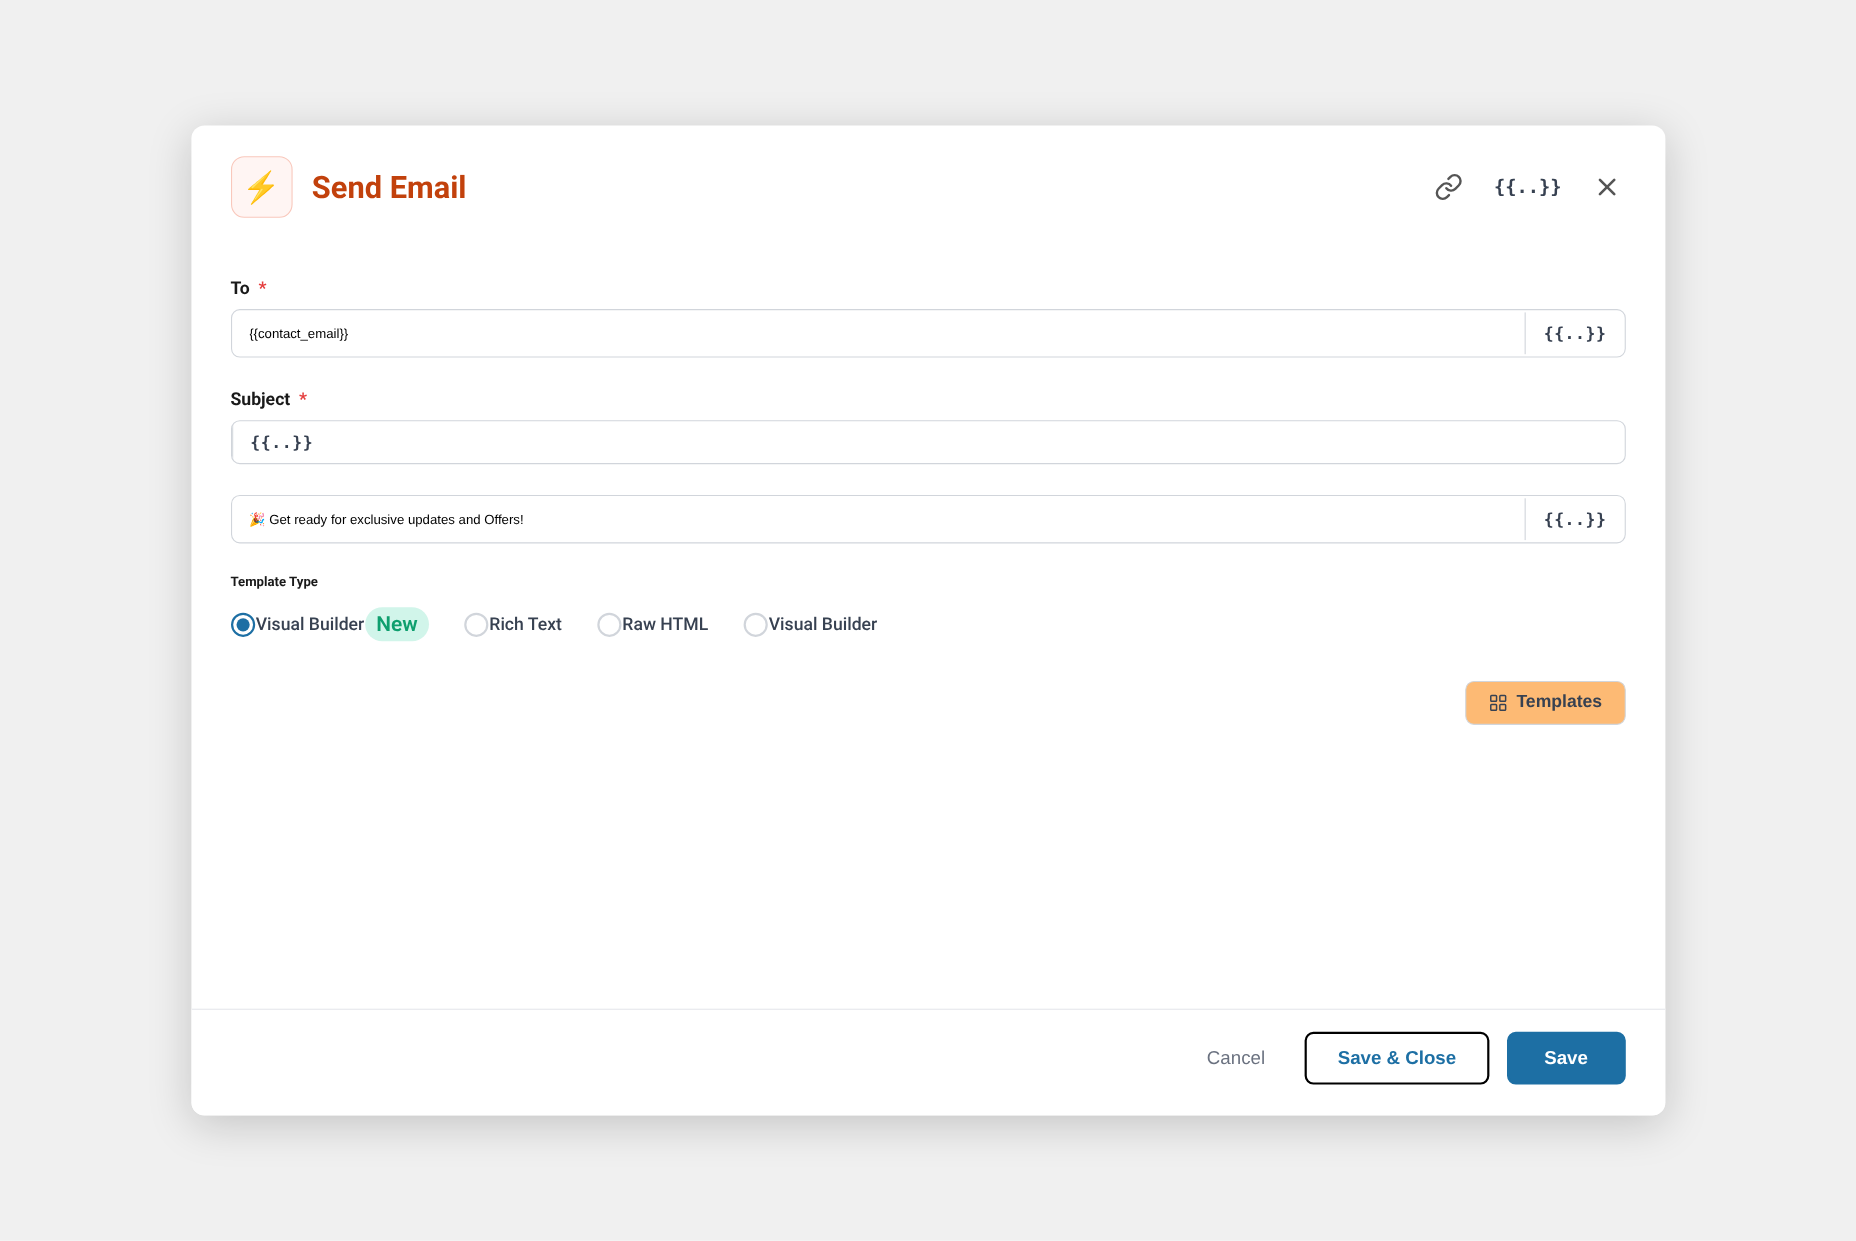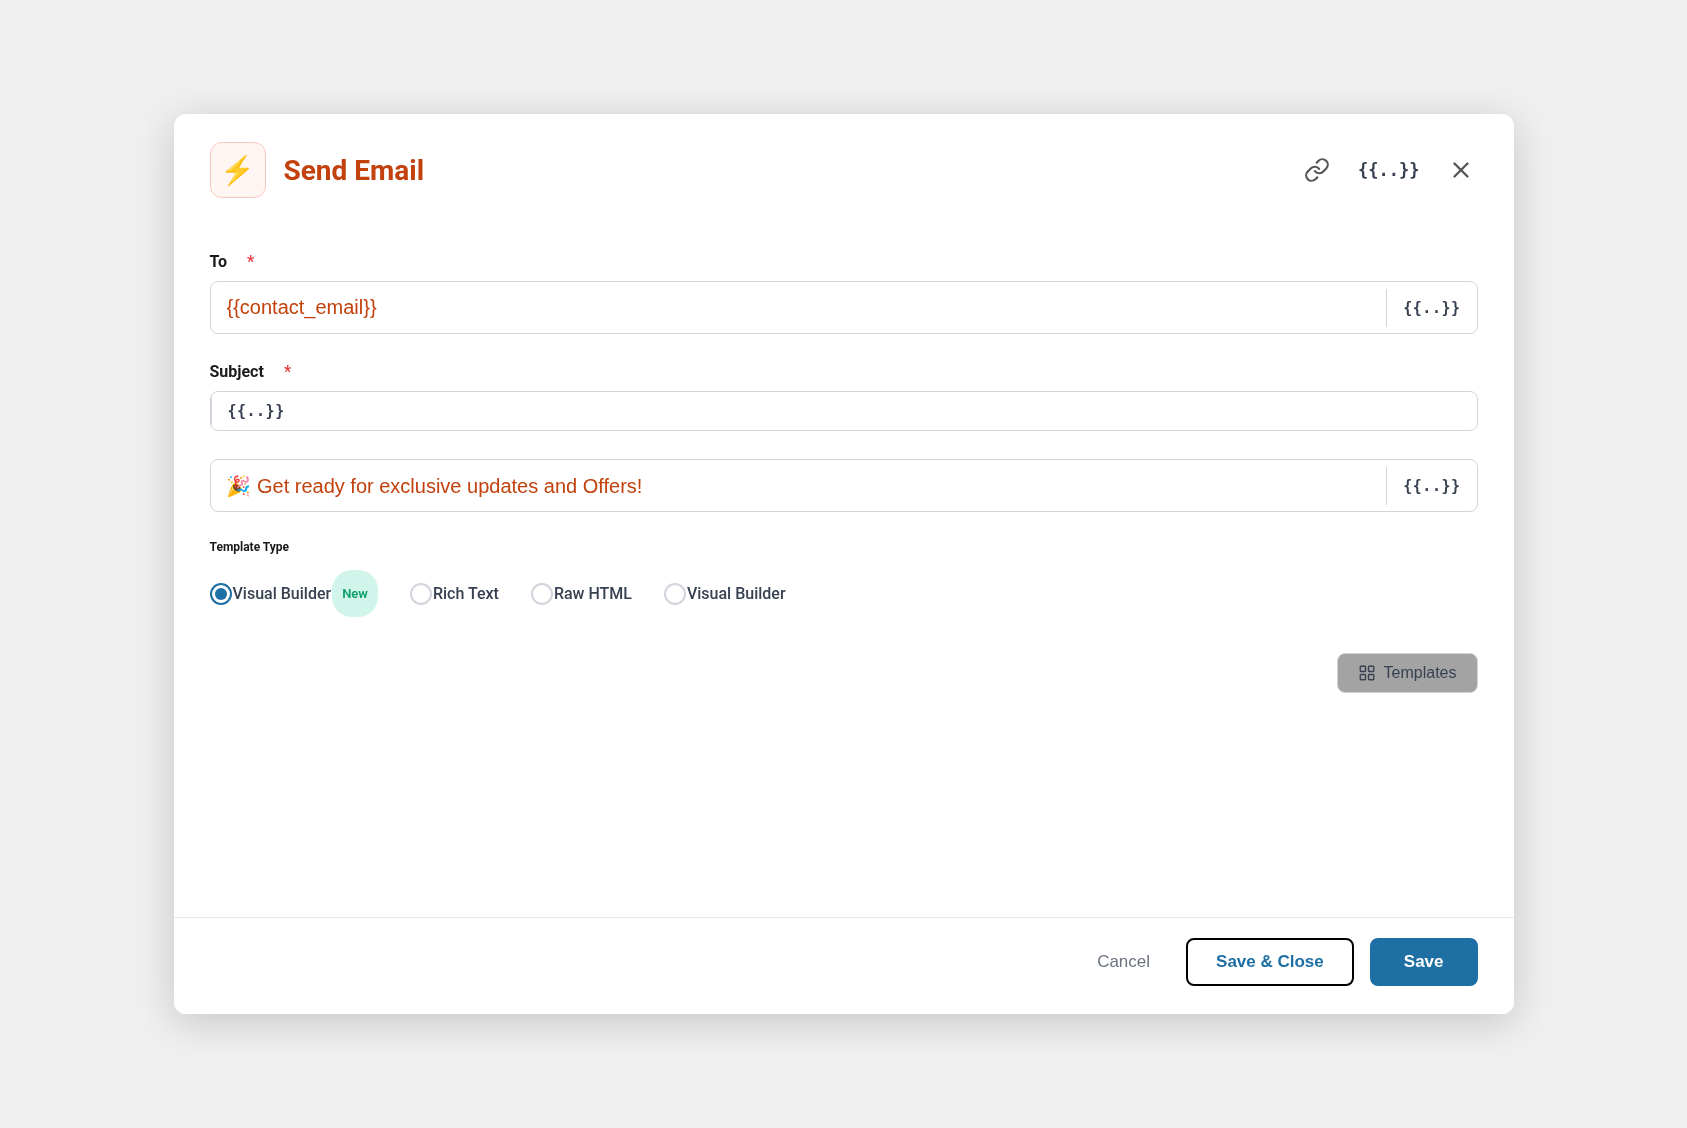--- a/index.html
+++ b/index.html
@@ -89,43 +89,43 @@
       margin-bottom: 28px;
     }
 
     .form-label {
       font-size: 16px;
       font-weight: 700;
       color: #1a1a1a;
       margin-bottom: 10px;
       display: flex;
       align-items: center;
-      gap: 20px;
+      gap: 8px;
     }
 
     .required-star {
       color: #e53e3e;
       font-size: 16px;
     }
 
     .input-wrapper {
       display: flex;
       align-items: center;
       border: 1.5px solid #d1d5db;
       border-radius: 8px;
       background: #fff;
       overflow: hidden;
     }
 
     .input-wrapper input {
       flex: 1;
       border: none;
       outline: none;
-      font-size: 20px;
-      color: #c2410c;
+      font-size: 12px;
+      color: #000000;
       padding: 14px 16px;
       background: transparent;
     }
 
     .input-var-btn {
       background: none;
       border: none;
       border-left: 1.5px solid #d1d5db;
       cursor: pointer;
       padding: 10px 16px;
@@ -197,42 +197,42 @@
 
     .radio-label {
       font-size: 16px;
       color: #374151;
       font-weight: 500;
     }
 
     .badge-new {
       background: #d1f5ea;
       color: #0e9f6e;
-      font-size: 13px;
+      font-size: 19px;
       font-weight: 600;
-      padding: 16px 10px;
+      padding: 4px 10px;
       border-radius: 20px;
     }
 
     .templates-area {
       display: flex;
       justify-content: flex-end;
       padding: 12px 0 8px 0;
     }
 
     .templates-btn {
       display: flex;
       align-items: center;
       gap: 8px;
-      background: #a3a3a3;
+      background: #fdba74;
       border: 1.5px solid #d1d5db;
       border-radius: 8px;
       padding: 10px 20px;
       font-size: 16px;
-      font-weight: 400;
+      font-weight: 700;
       color: #374151;
       cursor: pointer;
     }
 
     .modal-footer {
       display: flex;
       align-items: center;
       justify-content: flex-end;
       padding: 20px 36px 28px 31px;
       border-top: 1.5px solid #e5e7eb;

